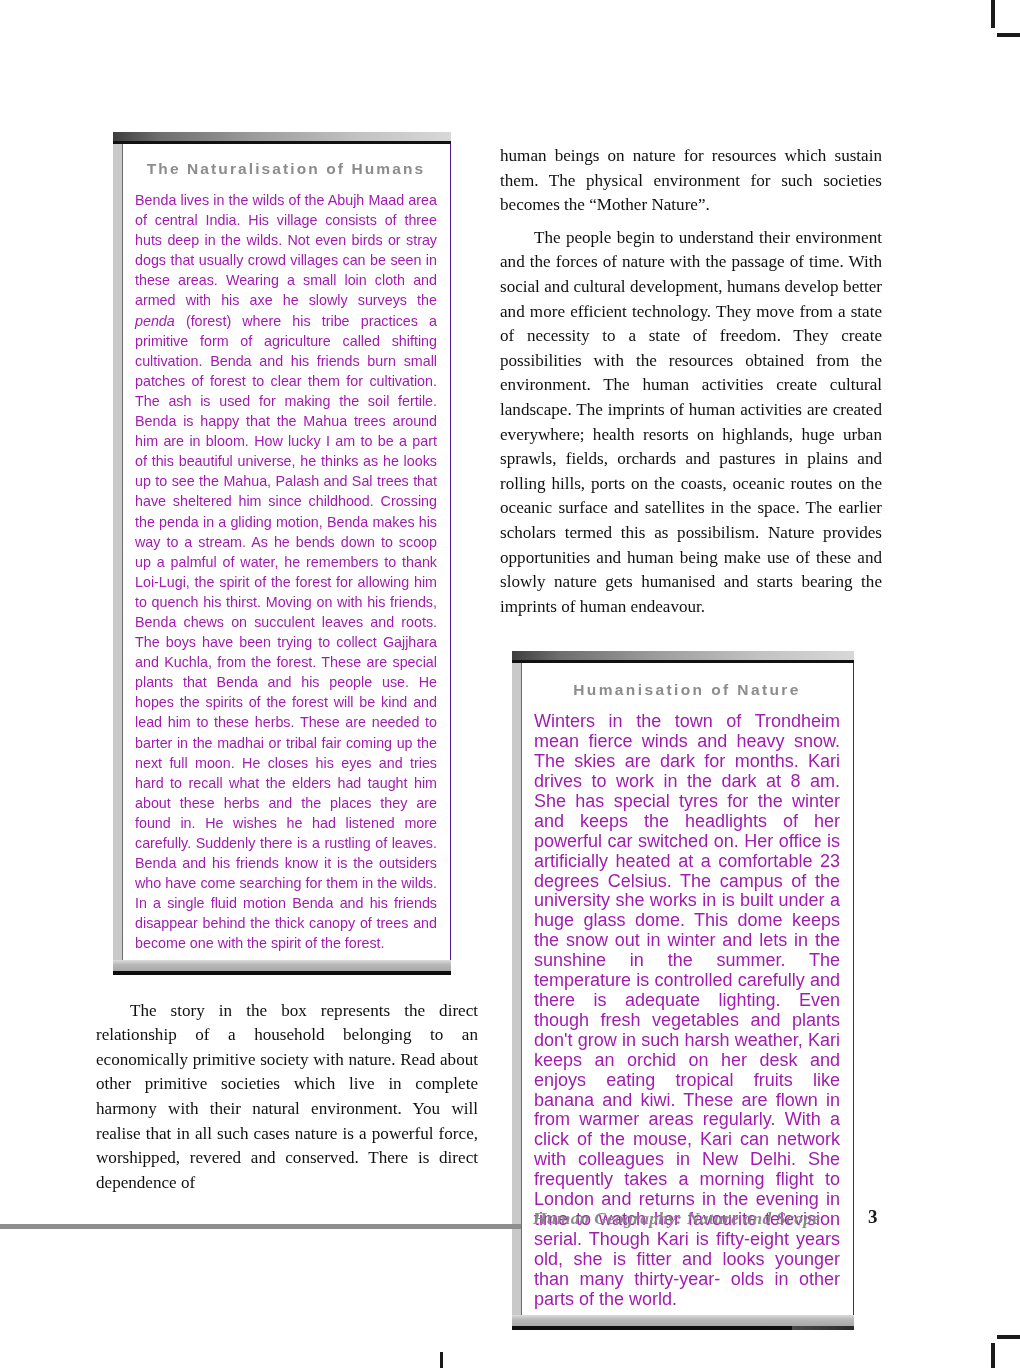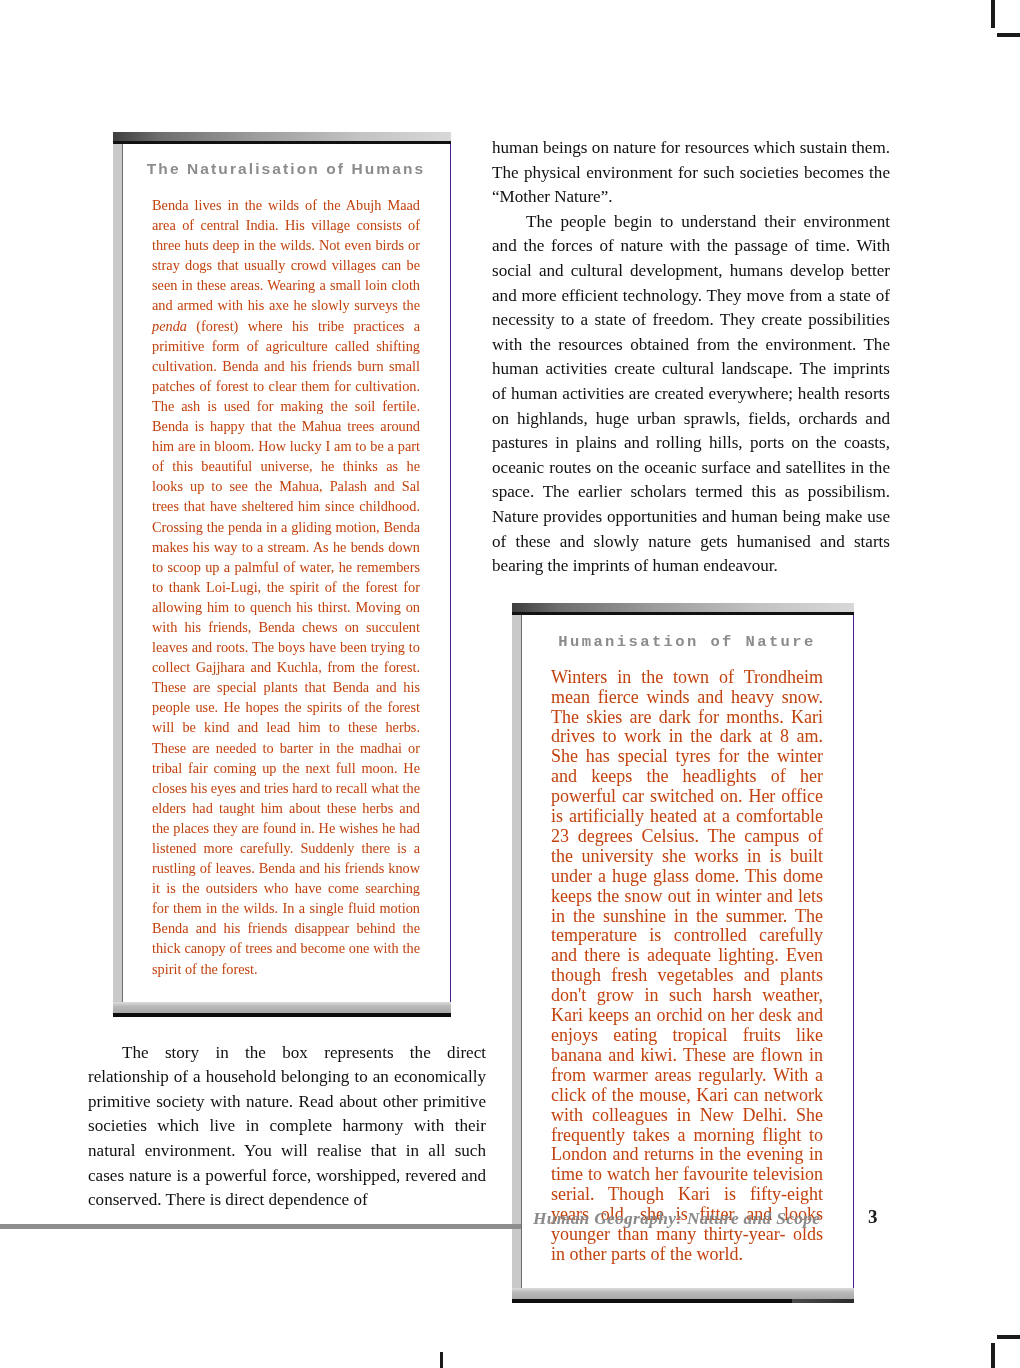--- a/index.html
+++ b/index.html
@@ -44,21 +44,21 @@
   .col-right { left: 492px; top: 136px; }
 
   
   .prose {
     font-family: "Liberation Serif", serif;
     font-size: 17.1px;
     line-height: 24.6px;
     text-align: justify;
     text-justify: inter-word;
     color: #101010;
-    margin: 0;
+    margin: 8px;
   }
   .prose.indent { text-indent: 34px; }
   .prose b { font-weight: normal; }
 
   
   .box {
     position: absolute;
     box-sizing: border-box;
   }
   .box-1 { left: 113px; top: 134px; width: 338px; }
@@ -105,31 +105,30 @@
     font-size: 15.5px;
     letter-spacing: 2.1px;
     color: #8c8c8c;
     text-align: center;
     margin: 4px 0 12px 0;
     white-space: nowrap;
   }
   .box-2 .box-heading {
     letter-spacing: 2.4px;
     margin: 6px 0 13px 0;
-    font-family: Liberation Mono, monospace;
   }
 
   .box-text {
-    font-family: Liberation Serif, serif;
+    font-family: Liberation Sans, sans-serif;
     font-size: 14.3px;
     line-height: 20.1px;
     text-align: justify;
     text-justify: inter-word;
-    color: #c2410c;
-    margin: 17px;
+    color: #a21caf;
+    margin: 0;
   }
   .box-text i { font-style: italic; }
   .box-2 .box-text { font-size: 18px; line-height: 19.9px; }
 
   
   .footer-rule {
     position: absolute;
     left: 0px;
     top: 1224px;
     width: 521px;

